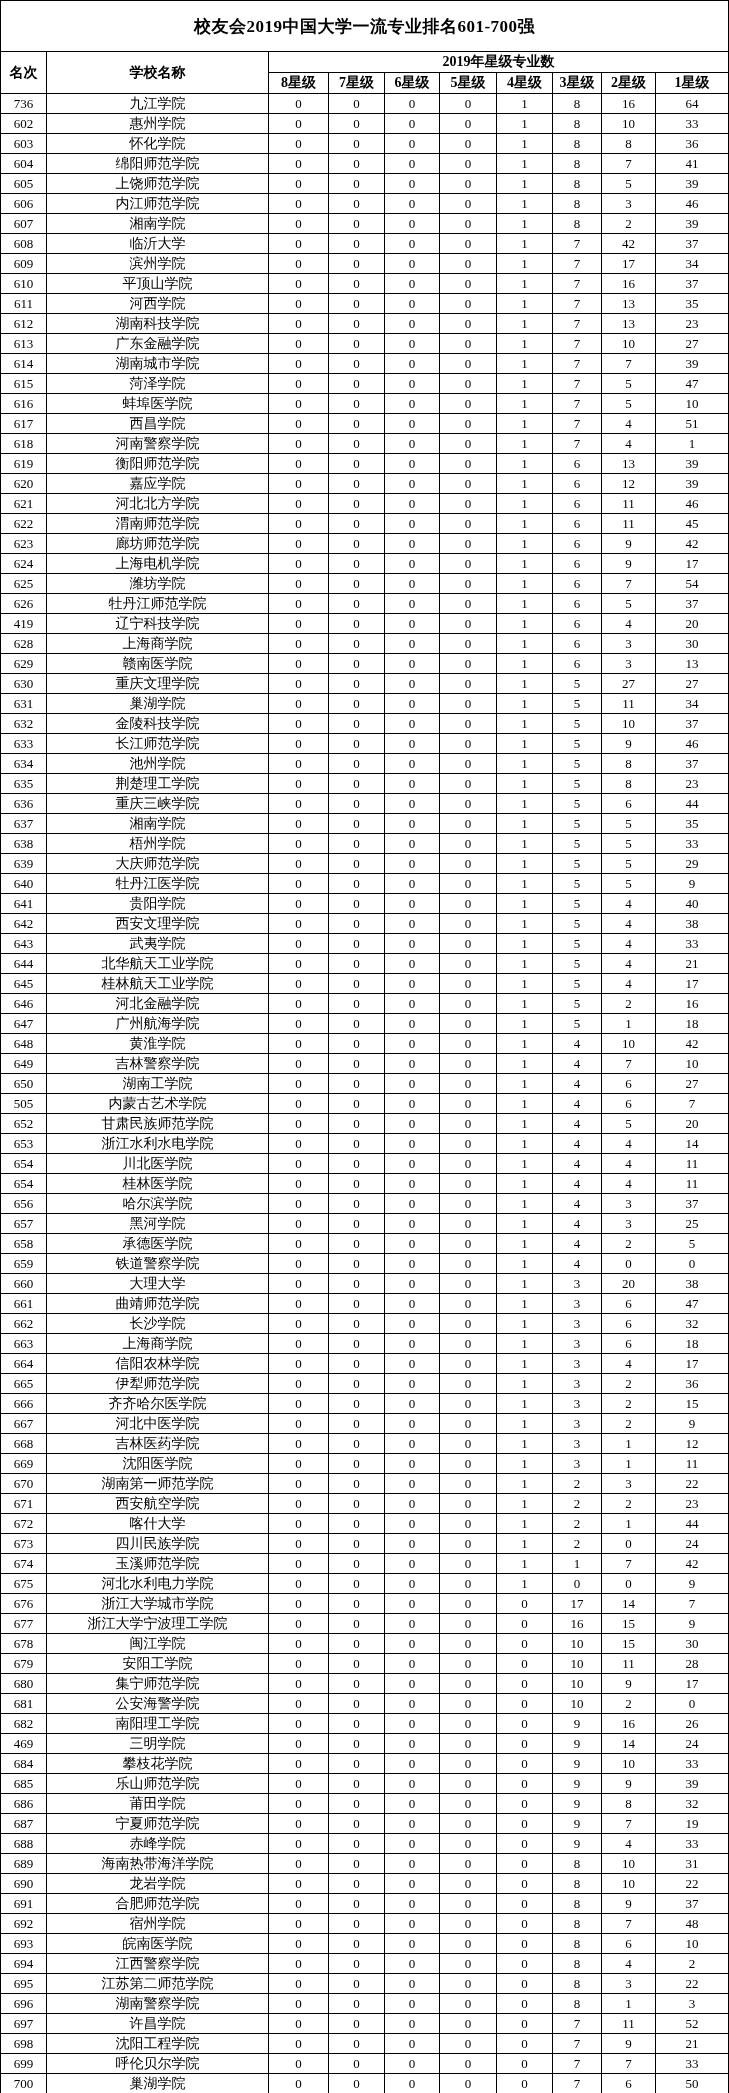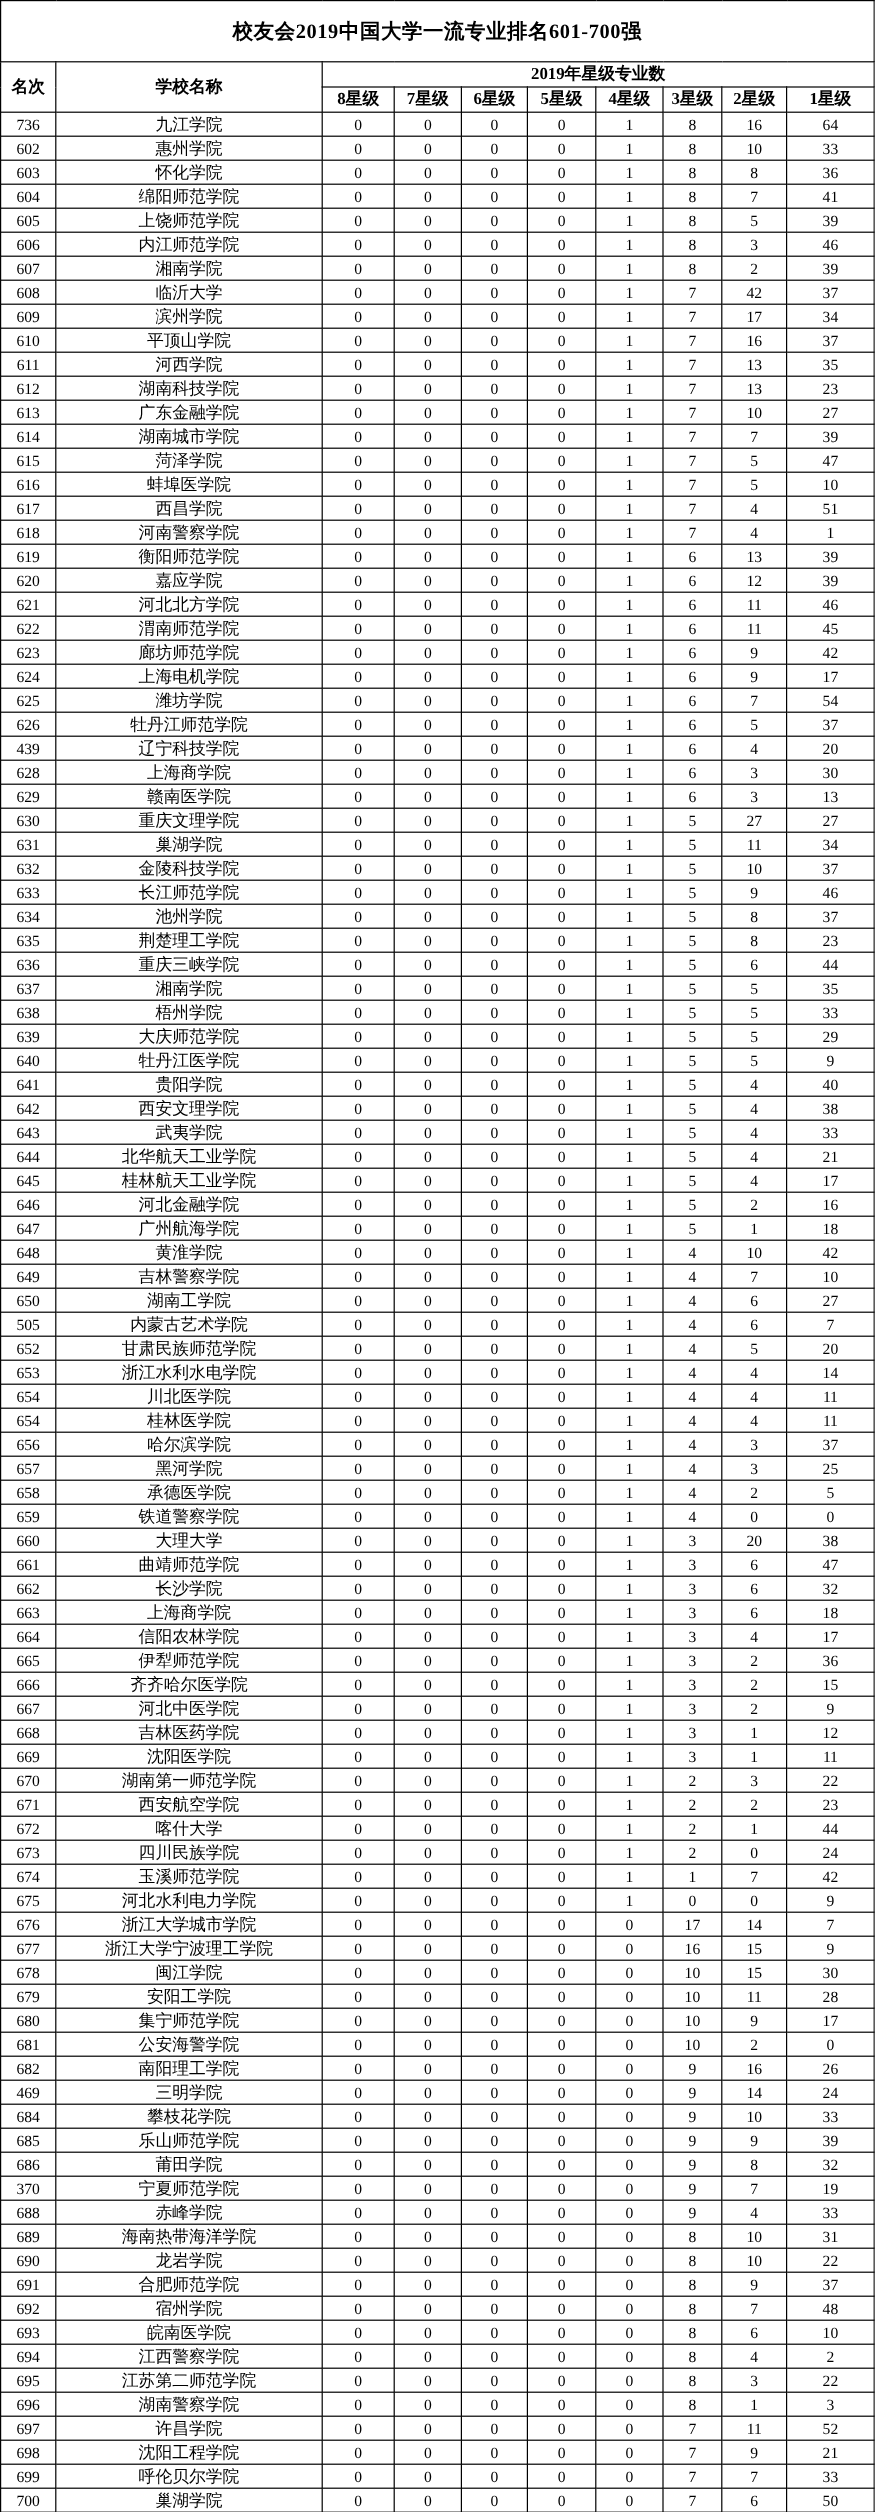--- a/index.html
+++ b/index.html
@@ -387,21 +387,21 @@
         <td class="num-cell">0</td>
         <td class="num-cell">0</td>
         <td class="num-cell">0</td>
         <td class="num-cell">0</td>
         <td class="num-cell">1</td>
         <td class="num-cell">6</td>
         <td class="num-cell">5</td>
         <td class="num-cell">37</td>
       </tr>
       <tr class="data-row">
-        <td class="rank-cell">439</td>
+        <td class="rank-cell">419</td>
         <td class="school-cell">辽宁科技学院</td>
         <td class="num-cell">0</td>
         <td class="num-cell">0</td>
         <td class="num-cell">0</td>
         <td class="num-cell">0</td>
         <td class="num-cell">1</td>
         <td class="num-cell">6</td>
         <td class="num-cell">4</td>
         <td class="num-cell">20</td>
       </tr>
@@ -1107,21 +1107,21 @@
         <td class="num-cell">0</td>
         <td class="num-cell">0</td>
         <td class="num-cell">0</td>
         <td class="num-cell">0</td>
         <td class="num-cell">0</td>
         <td class="num-cell">9</td>
         <td class="num-cell">8</td>
         <td class="num-cell">32</td>
       </tr>
       <tr class="data-row">
-        <td class="rank-cell">370</td>
+        <td class="rank-cell">687</td>
         <td class="school-cell">宁夏师范学院</td>
         <td class="num-cell">0</td>
         <td class="num-cell">0</td>
         <td class="num-cell">0</td>
         <td class="num-cell">0</td>
         <td class="num-cell">0</td>
         <td class="num-cell">9</td>
         <td class="num-cell">7</td>
         <td class="num-cell">19</td>
       </tr>

